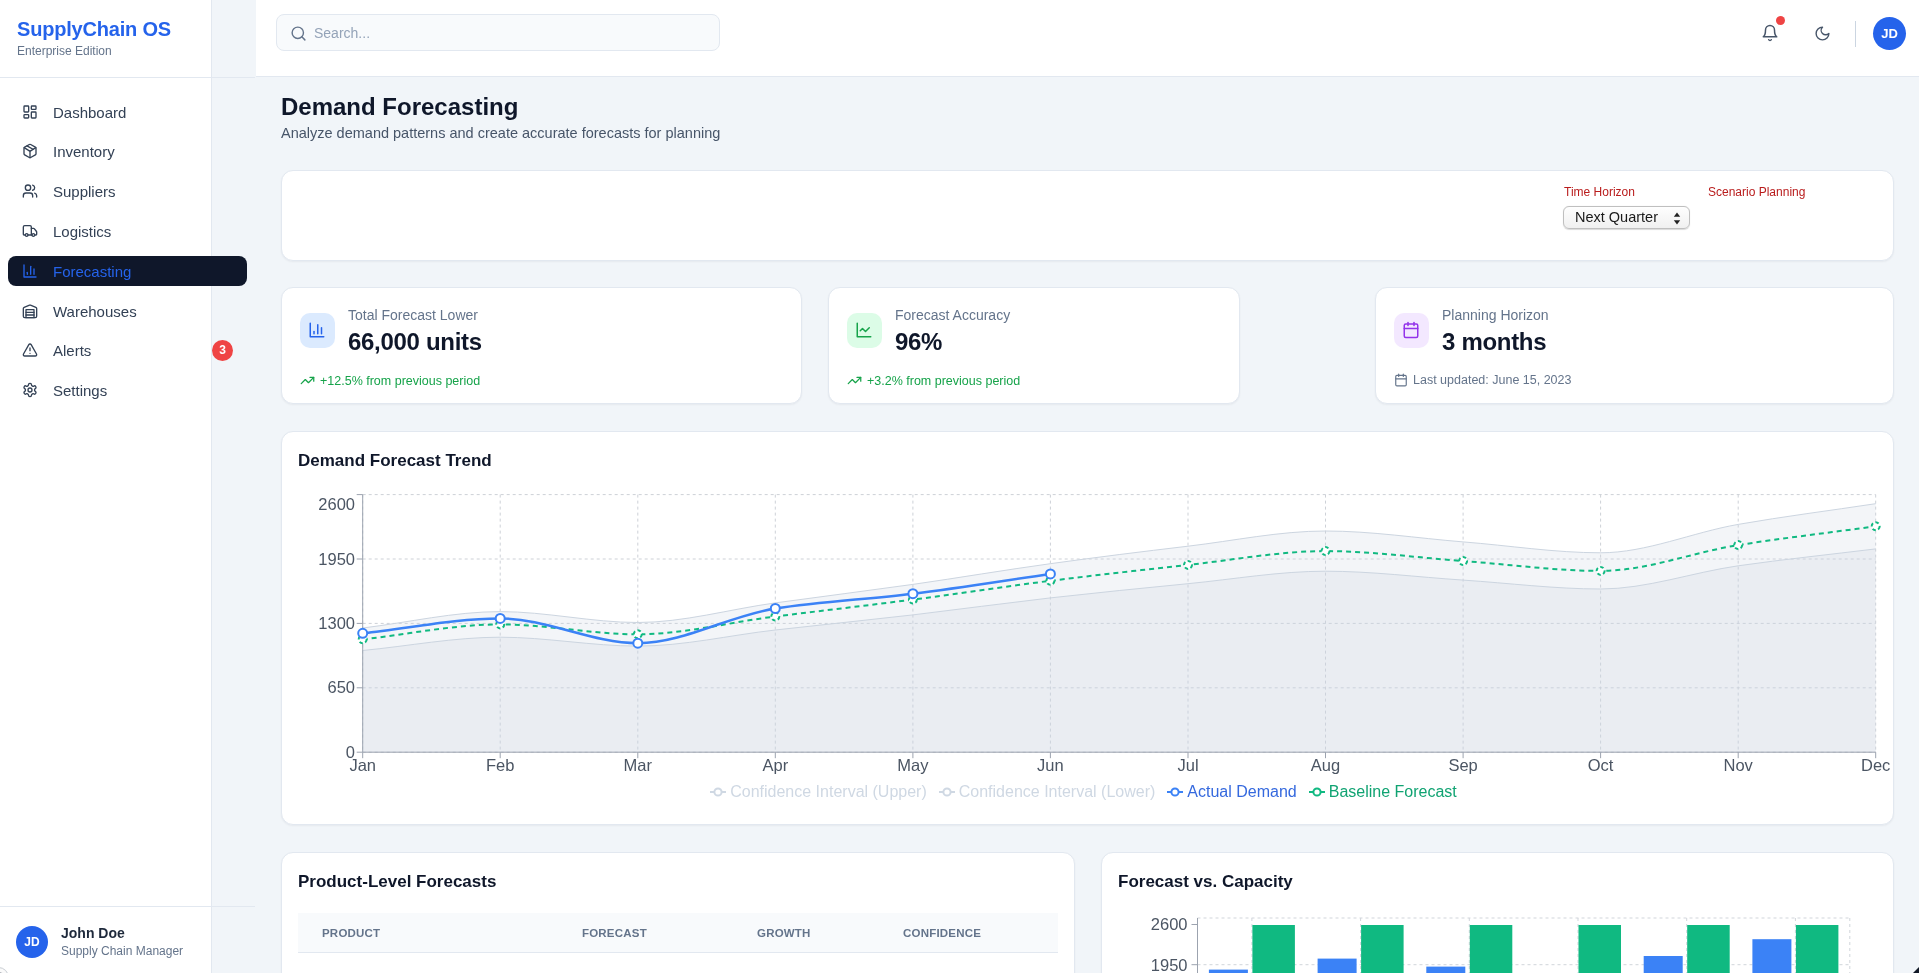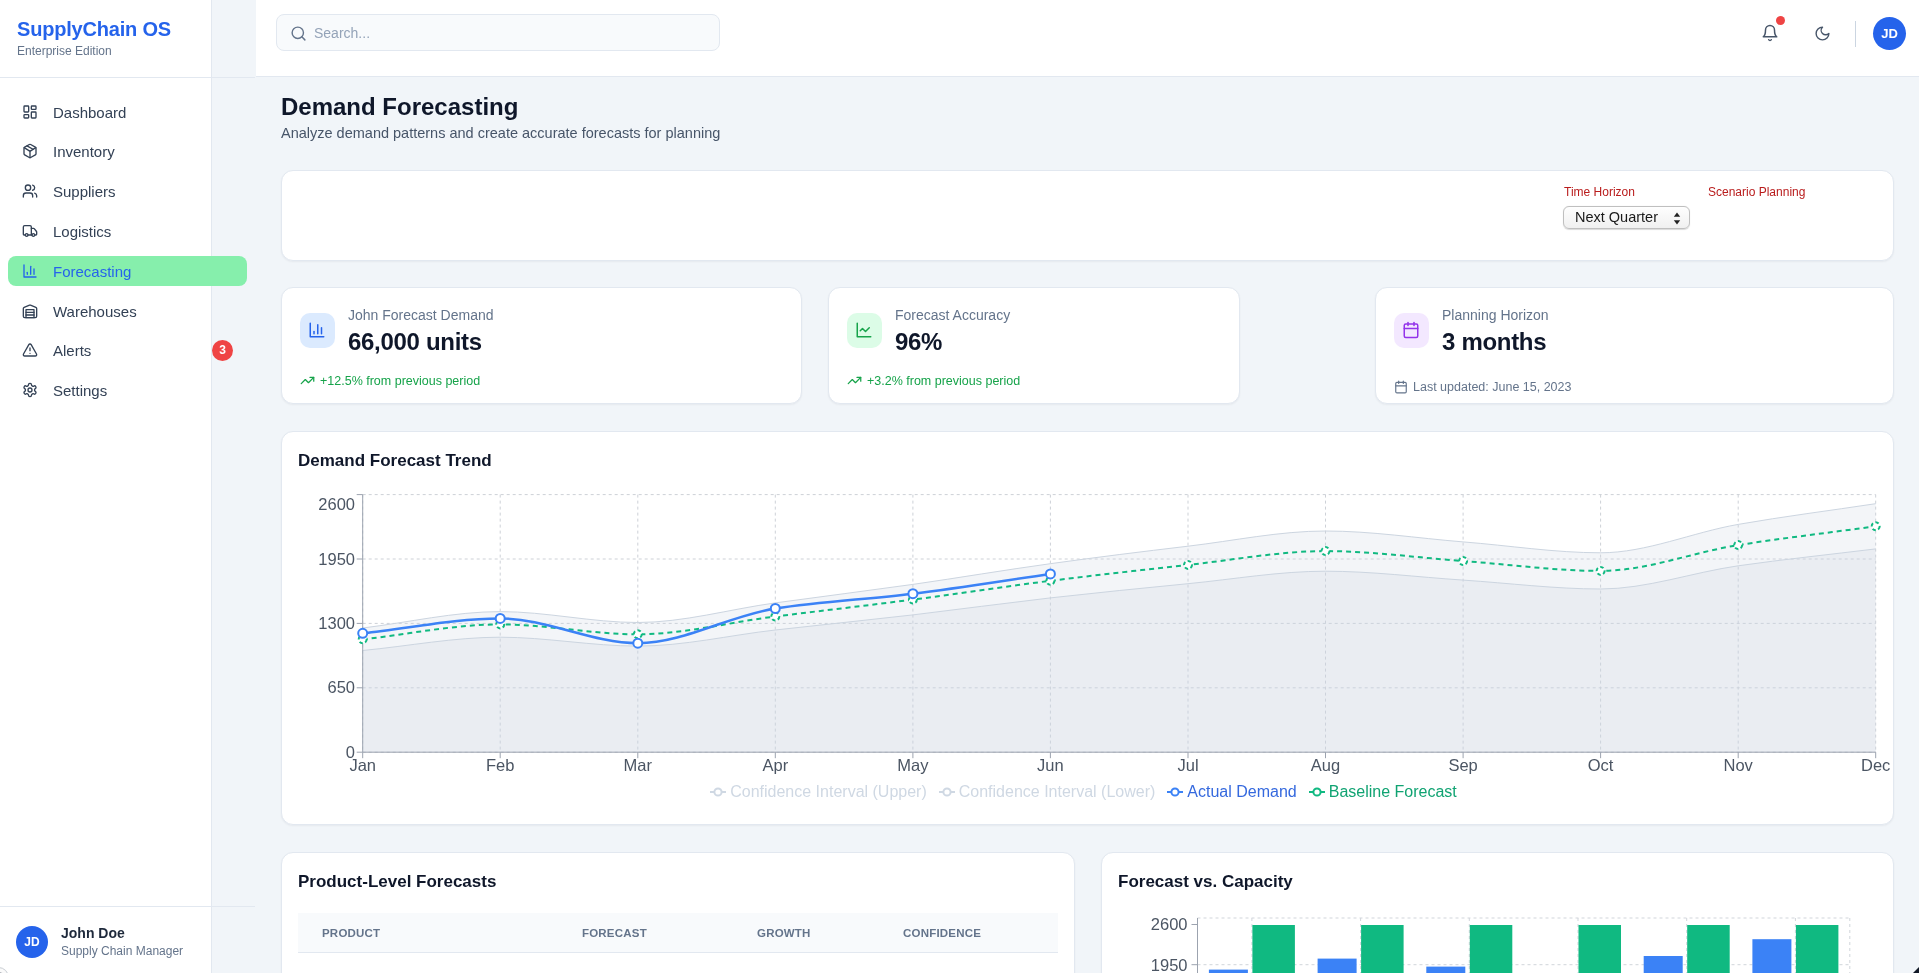--- a/index.html
+++ b/index.html
@@ -5,21 +5,21 @@
 * { margin:0; padding:0; box-sizing:border-box; }
 html,body { width:1919px; height:973px; overflow:hidden; font-family:"Liberation Sans", sans-serif; background:#f1f5f9; position:relative; }
 
 #sidebar { position:absolute; left:0; top:0; width:212px; height:973px; background:#fff; border-right:1px solid #e2e8f0; z-index:5; }
 #logo { position:absolute; left:17px; top:18px; font-size:20px; font-weight:bold; color:#2563eb; letter-spacing:-0.2px; }
 #logosub { position:absolute; left:17px; top:44px; font-size:12px; color:#64748b; }
 #sidehr { position:absolute; left:0; top:77px; width:255px; height:1px; background:#e2e8f0; }
 .nav { position:absolute; left:8px; width:239px; height:30px; border-radius:8px; color:#334155; }
 .nav svg { position:absolute; left:13.5px; top:7px; }
 .nav span { position:absolute; left:45px; top:7px; font-size:15px; }
-.nav.active { background:#86efac; color:#2563eb; }
+.nav.active { background:#0f172a; color:#2563eb; }
 .badge { position:absolute; left:204px; top:4.5px; width:21px; height:21px; border-radius:50%; background:#ef4444; color:#fff; font-size:12px; font-weight:bold; text-align:center; line-height:21px; }
 #userhr { position:absolute; left:0; top:906px; width:255px; height:1px; background:#e2e8f0; }
 #uav { position:absolute; left:16px; top:926px; width:32px; height:32px; border-radius:50%; background:#2563eb; color:#fff; font-size:12px; font-weight:bold; text-align:center; line-height:32px; }
 #uname { position:absolute; left:61px; top:925px; font-size:14px; font-weight:bold; color:#1e293b; }
 #urole { position:absolute; left:61px; top:944px; font-size:12px; color:#64748b; }
 
 #header { position:absolute; left:256px; top:0; width:1663px; height:77px; background:#fff; border-bottom:1px solid #e2e8f0; }
 #hsearch { position:absolute; left:20px; top:14px; width:444px; height:37px; border:1px solid #e2e8f0; border-radius:8px; background:#f8fafc; }
 #hsearch svg { position:absolute; left:13px; top:10px; }
 #hsearch span { position:absolute; left:37px; top:10px; font-size:14px; color:#94a3b8; }
@@ -39,21 +39,21 @@
 #fselect { position:absolute; left:1281px; top:35px; width:127px; height:23px; border:1px solid #bfbfbf; border-radius:6px; background:linear-gradient(#fefefe,#f0f0f0); box-shadow:0 0.5px 1px rgba(0,0,0,.15);padding-left:47px; }
 #fselect span { position:absolute; left:11px; top:2px; font-size:14.5px; color:#1a1a1a; }
 #fbtn { position:absolute; left:1426px; top:35px; width:171px; height:45px; border:1px solid #cbd5e1; border-radius:10px; background:#fff; font-size:15.5px; color:#0f172a; text-align:center; line-height:44px; }
 
 .tile { position:absolute; left:17.5px; top:24.5px; width:35px; height:35px; border-radius:10px; }
 .tile svg { position:absolute; left:8px; top:8px; }
 .slabel { position:absolute; left:66px; top:18.5px; font-size:14px; color:#64748b; }
 .sval { position:absolute; left:66px; top:40px; font-size:24px; font-weight:bold; color:#0f172a; letter-spacing:-0.3px; }
 .strend { position:absolute; left:18px; top:85px; font-size:12.5px; color:#16a34a; }
 .strend svg, .sgray svg { vertical-align:-3px; margin-right:5px; }
-.sgray { position:absolute; left:18px; top:92px; font-size:12.5px; color:#64748b; }
+.sgray { position:absolute; left:18px; top:85px; font-size:12.5px; color:#64748b; }
 .ctitle { position:absolute; left:16px; top:19px; font-size:17px; font-weight:600; color:#0f172a; }
 #legend { position:absolute; left:-4px; top:351px; width:1611px; display:flex; justify-content:center; align-items:center; }
 .li { display:inline-flex; align-items:center; font-size:16px; margin:0 6px; }
 .li svg { margin-right:4px; }
 
 #thead { position:absolute; left:16px; right:16px; top:60px; height:40px; background:#f8fafc; border-bottom:1px solid #e2e8f0; }
 #thead div { position:absolute; top:14px; font-size:11.5px; font-weight:600; color:#64748b; letter-spacing:0.2px; }
 
 #blcorner { position:absolute; left:-12px; top:966.5px; width:21px; height:21px; border-radius:50%; background:#fafafa; border:1px solid #c8cdd3; z-index:30; }
 #blcorner div { position:absolute; left:8px; top:5px; width:9px; height:16px; background:#6b7280; border-radius:2px; transform:rotate(15deg); }
@@ -178,21 +178,21 @@
 </div>
 <div class="card" id="stat1" style="left:281px;top:287px;width:520.5px;height:117px;">
   <div class="tile" style="background:#dbeafe;">
       <svg width="18" height="18" viewBox="0 0 24 24" fill="none" stroke="#2563eb" stroke-width="2" stroke-linecap="round" stroke-linejoin="round">
         <path d="M3 3v18h18"></path>
         <path d="M18 17V9"></path>
         <path d="M13 17V5"></path>
         <path d="M8 17v-3"></path>
       </svg>
     </div>
-  <div class="slabel">John Forecast Demand</div>
+  <div class="slabel">Total Forecast Lower</div>
   <div class="sval">66,000 units</div>
   <div class="strend"><svg width="15" height="15" viewBox="0 0 24 24" fill="none" stroke="#16a34a" stroke-width="2" stroke-linecap="round" stroke-linejoin="round">
         <polyline points="22 7 13.5 15.5 8.5 10.5 2 17"></polyline>
         <polyline points="16 7 22 7 22 13"></polyline>
       </svg>+12.5% from previous period</div>
 </div>
 <div class="card" id="stat2" style="left:828px;top:287px;width:412px;height:117px;">
   <div class="tile" style="background:#dcfce7;">
       <svg width="18" height="18" viewBox="0 0 24 24" fill="none" stroke="#16a34a" stroke-width="2" stroke-linecap="round" stroke-linejoin="round">
         <path d="M3 3v18h18"></path>

